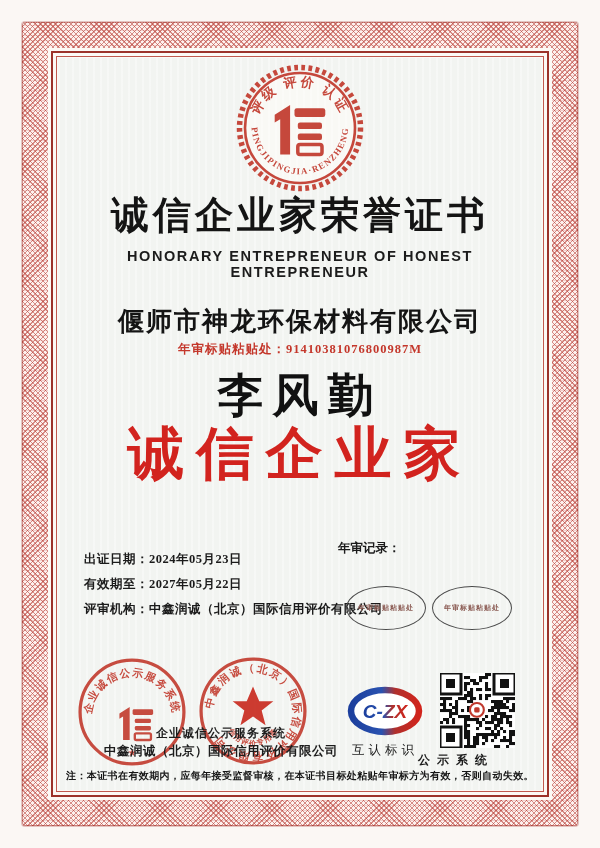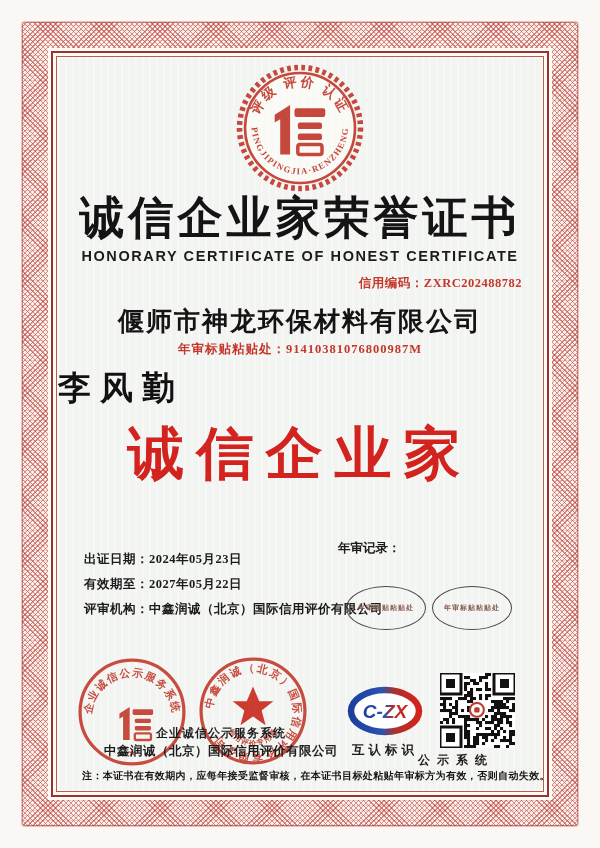--- a/index.html
+++ b/index.html
@@ -27,42 +27,42 @@
     position:absolute;inset:58px;
     background:#f2f4f1;
     background-image:repeating-linear-gradient(90deg, rgba(255,255,255,.35) 0 2px, rgba(0,0,0,0) 2px 7px);
   }
   .content > *{position:absolute;}
   
   .top-seal{left:50%;top:4px;transform:translateX(-50%);width:132px;height:132px;opacity:.92;}
   
   .title{
     top:138px;left:0;width:100%;text-align:center;
-    font-size:45px;font-weight:700;color:#141414;letter-spacing:4px;line-height:1;
+    font-size:38px;font-weight:700;color:#141414;letter-spacing:4px;line-height:1;
   }
   .subtitle{
     top:190px;left:0;width:100%;text-align:center;
     font-family:"Liberation Sans","DejaVu Sans",sans-serif;
     font-size:14.5px;font-weight:700;color:#1c1c1c;letter-spacing:1.6px;
   }
   .credit-line{
     top:217px;right:20px;text-align:right;
     font-size:12.5px;font-weight:700;color:#c4372b;letter-spacing:.5px;
   }
   .company{
     top:246px;left:0;width:100%;text-align:center;
     font-size:26px;font-weight:700;color:#141414;letter-spacing:2px;
   }
   .uscc{
     top:283px;left:0;width:100%;text-align:center;
     font-size:12.5px;font-weight:700;color:#c4372b;letter-spacing:1px;
   }
   .person{
-    top:312px;left:0;width:100%;
-    font-size:33px;font-weight:700;color:#111;letter-spacing:9px;line-height:1.15;
+    top:312px;left:0;width:100%;text-align:center;
+    font-size:46px;font-weight:700;color:#111;letter-spacing:9px;line-height:1.15;
   }
   .honor{
     top:366px;left:0;width:100%;text-align:center;
     font-size:57px;font-weight:700;color:#d2231e;letter-spacing:12px;line-height:1.05;
   }
   
   .details{left:26px;top:489px;font-size:12.5px;font-weight:700;color:#1b1b1b;}
   .details .row{line-height:25px;white-space:nowrap;letter-spacing:.5px;}
   
   .review-label{left:280px;top:482px;font-size:12.5px;font-weight:700;color:#1b1b1b;}
@@ -75,27 +75,27 @@
   .sticker.s2{left:374px;}
   
   .seal-left{left:18px;top:598px;width:112px;height:112px;opacity:.9;}
   .seal-right{left:139px;top:597px;width:112px;height:112px;opacity:.9;}
   .seal-captions{left:18px;top:666px;width:290px;text-align:center;color:#1d1d1d;}
   .seal-captions .c1{font-size:12px;font-weight:700;letter-spacing:1px;line-height:18px;white-space:nowrap;}
   .seal-captions .c2{font-size:12.5px;font-weight:700;letter-spacing:.5px;line-height:19px;white-space:nowrap;}
   
   .czx{left:287px;top:626px;width:80px;height:56px;}
   .czx-label{left:277px;top:684px;width:100px;text-align:center;
-    font-size:12.5px;font-weight:700;color:#1b1b1b;letter-spacing:4px;}
+    font-size:12.5px;font-weight:400;color:#1b1b1b;letter-spacing:4px;}
   .qr{left:382px;top:615px;width:75px;height:75px;background:#fff;}
   .qr-label{left:360px;top:694px;width:120px;text-align:left;
     font-size:12px;font-weight:700;color:#1b1b1b;letter-spacing:7px;}
   
   .note{
-    left:8px;top:711px;width:100%;text-align:right;
+    left:0;top:711px;width:100%;text-align:center;
     font-size:10px;font-weight:700;color:#161616;letter-spacing:.4px;white-space:nowrap;
   }
   .arc-cn{font-size:12px;font-weight:700;letter-spacing:2.5px;fill:#c23a2d;}
   .arc-en{font-size:8px;font-weight:700;letter-spacing:1.2px;fill:#c23a2d;}
 </style>
 </head>
 <body>
 
 <div class="page">
   <div class="guilloche"></div>
@@ -117,22 +117,21 @@
       <g fill="#c23a2d">
         <path d="M37,48 L51,39 L51,84 L42,84 L42,52 L37,55 Z"></path>
         <rect x="55" y="42" width="28" height="8" rx="2"></rect>
         <rect x="58" y="55" width="22" height="6" rx="2"></rect>
         <rect x="58" y="65" width="22" height="6" rx="2"></rect>
         <rect x="58" y="75" width="22" height="9" rx="2" fill="none" stroke="#c23a2d" stroke-width="3.2"></rect>
       </g>
     </svg>
 
     <div class="title">诚信企业家荣誉证书</div>
-    <div class="subtitle">HONORARY CERTIFICATE OF HONEST CERTIFICATE</div>
-    <div class="credit-line">信用编码：ZXRC202488782</div>
+    <div class="subtitle">HONORARY ENTREPRENEUR OF HONEST ENTREPRENEUR</div>
 
     <div class="company">偃师市神龙环保材料有限公司</div>
     <div class="uscc">年审标贴粘贴处：91410381076800987M</div>
 
     <div class="person">李风勤</div>
     <div class="honor">诚信企业家</div>
 
     <div class="details">
       <div class="row"><span>出证日期：</span><span>2024年05月23日</span></div>
       <div class="row"><span>有效期至：</span><span>2027年05月22日</span></div>

